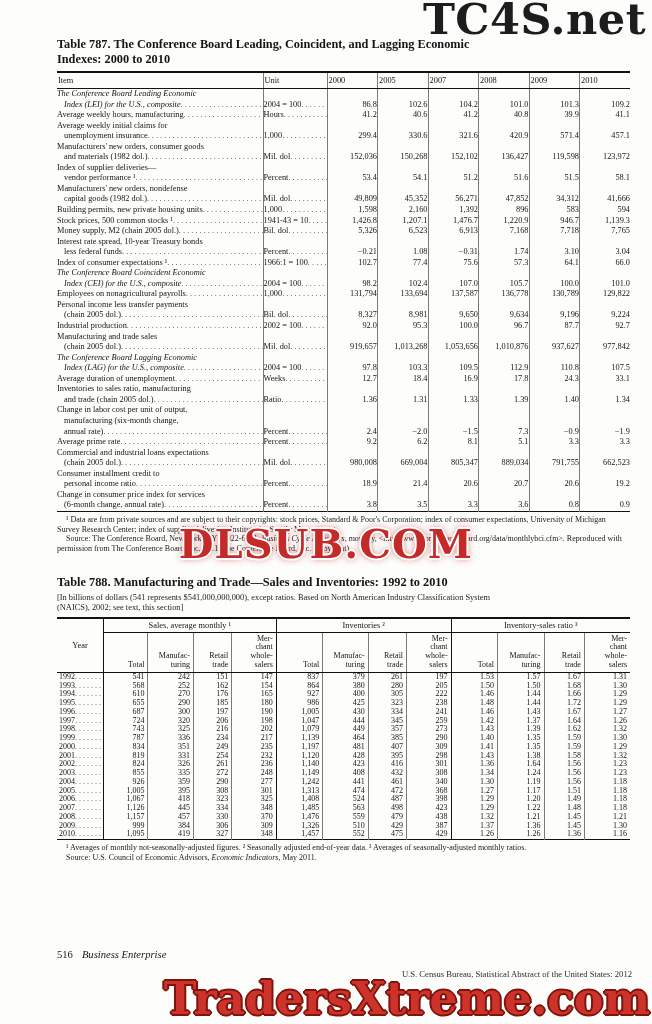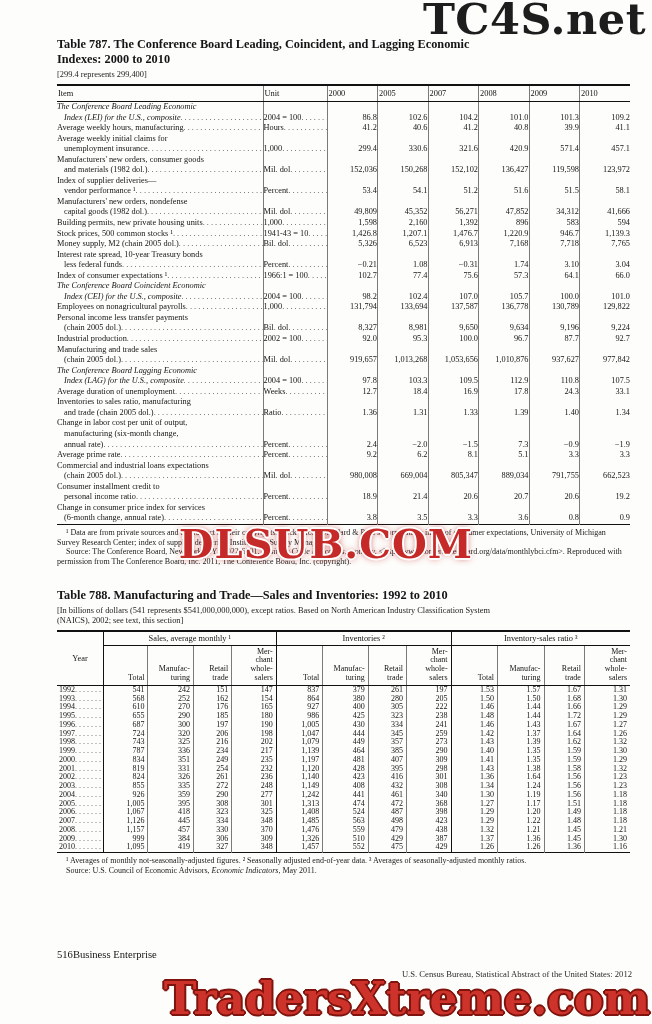--- a/index.html
+++ b/index.html
@@ -37,21 +37,21 @@
   .subh.gb{border-left:1px solid #111;}
   #t788 td{font-size:8px;line-height:8.75px;vertical-align:bottom;padding:0;}
   #t788 td.val{border-left:1px solid #7a7a7a;padding-right:3px;text-align:right;}
   #t788 td.val.gb{border-left:1px solid #111;}
   #t788 td.year{padding-left:2px;}
 
   .fnblock{margin-top:3px;}
   .fn{font-size:8px;line-height:9.7px;text-indent:9px;margin:0;color:#1a1a1a;}
 
   .footer-left{position:absolute;left:57px;top:949px;font-size:10.6px;}
-  .footer-left .sec{}
+  .footer-left .sec{margin-left:9px;font-style:italic;}
   .footer-right{position:absolute;right:20px;top:969px;font-size:8.6px;color:#2b2b2b;}
 
   .wm{position:absolute;font-family:"DejaVu Serif",serif;font-weight:bold;z-index:5;white-space:nowrap;}
   .wm-top{top:-6px;right:6px;font-size:43px;color:#1d1d1d;letter-spacing:0.5px;}
   .wm-mid{top:520px;left:50%;transform:translateX(-50%);font-size:40px;letter-spacing:1px;color:#c62a28;
      text-shadow:-2px 0 0 #fff,2px 0 0 #fff,0 -2px 0 #fff,0 2px 0 #fff,
                  -1px -1px 0 #fff,1px -1px 0 #fff,-1px 1px 0 #fff,1px 1px 0 #fff,
                  0 0 7px rgba(190,40,35,.9);}
   .wm-bottom{bottom:0;right:2px;font-size:44px;color:#cd332a;
      text-shadow:-2px 0 0 #7e140d,2px 0 0 #7e140d,0 -2px 0 #7e140d,0 2px 0 #7e140d,
@@ -61,21 +61,20 @@
 <body>
 
 <div class="page">
 
   <div class="wm wm-top">TC4S.net</div>
 
   <div class="t-title">
     <div>Table 787. The Conference Board Leading, Coincident, and Lagging Economic</div>
     <div>Indexes: 2000 to 2010</div>
   </div>
-  <div class="bracket">[299.4 represents 299,400]</div>
 
   <table id="t787">
     <colgroup>
       <col style="width:206px">
         <col style="width:64px">
       <col style="width:50.5px">
         <col style="width:50.5px">
         <col style="width:50.5px">
       <col style="width:50.5px">
         <col style="width:50.5px">

